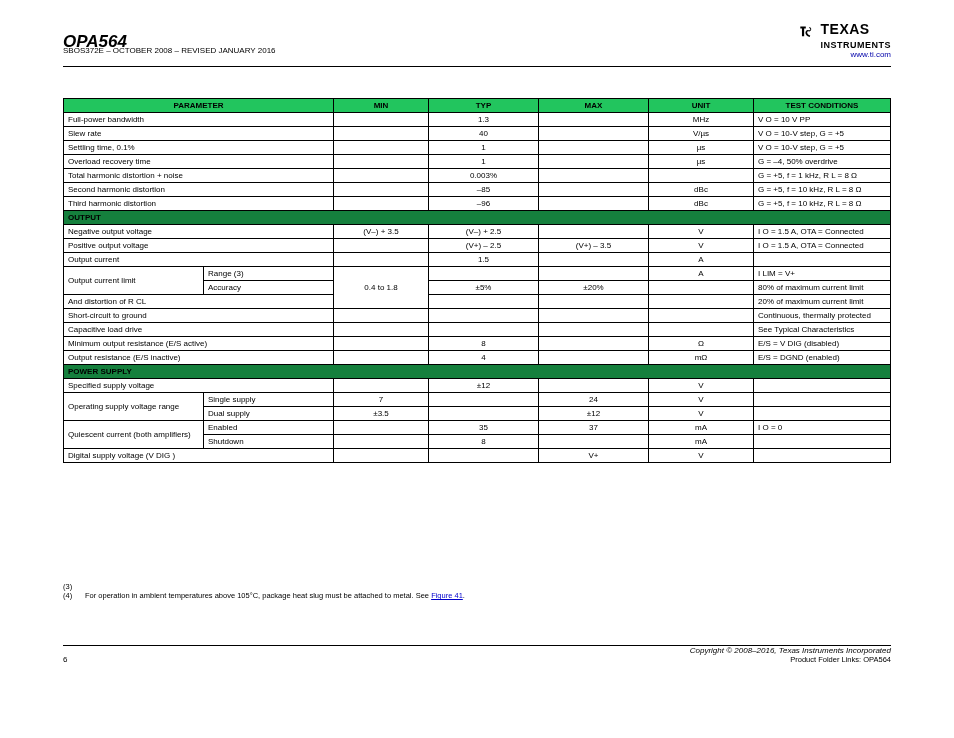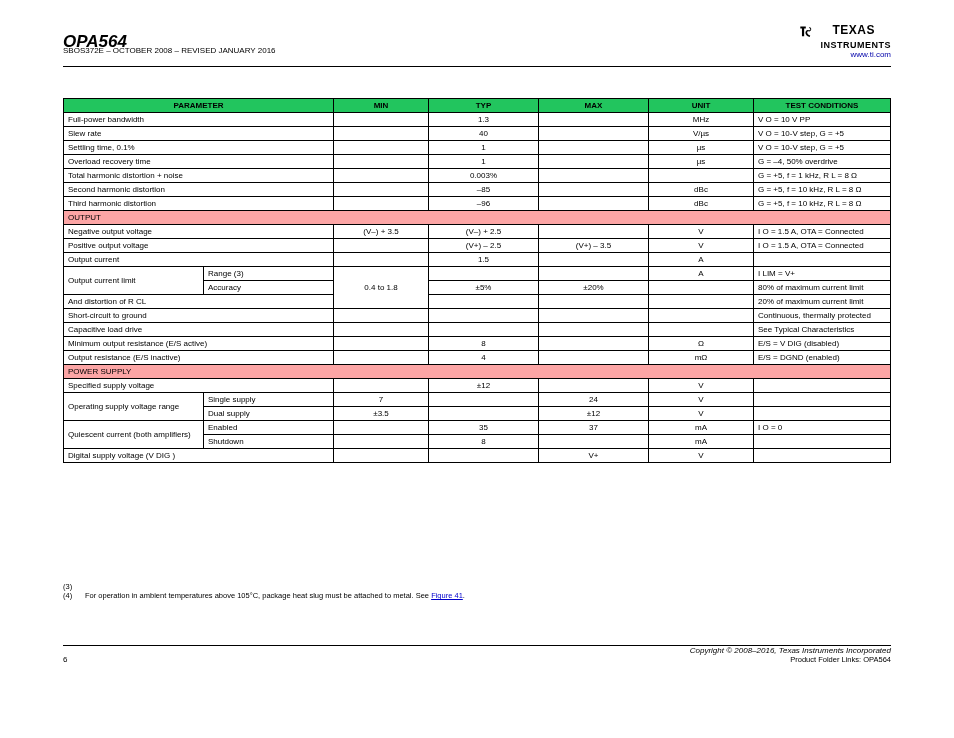--- a/index.html
+++ b/index.html
@@ -37,21 +37,21 @@
     right: 63px;
     display: flex;
     align-items: flex-start;
   }
   .hdr-logo svg { display:block; }
   .logo-text {
     display: inline-block;
     margin-left: 2px;
     line-height: 0.9;
   }
-  .logo-text .t1 { font-size: 12px; font-weight: bold; letter-spacing: 0.5px; margin-left: 12px; }
+  .logo-text .t1 { font-size: 14px; font-weight: bold; letter-spacing: 0.5px; }
   .logo-text .t2 { font-size: 9px; font-weight: bold; letter-spacing: 0.5px; }
   .hdr-link {
     position: absolute;
     top: 50px;
     right: 63px;
     font-size: 8px;
     color: #0000aa;
     text-align: right;
   }
   .hdr-rule {
@@ -97,23 +97,23 @@
   }
   .c-param { width: 270px; text-align: left; }
   .c-min   { width: auto; text-align: center; }
   .c-typ   { width: auto; text-align: center; }
   .c-max   { width: auto; text-align: center; }
   .c-unit  { width: auto; text-align: center; }
   .c-test  { width: auto; text-align: left; }
   .sub-l   { text-align: left; }
   .sub-c   { text-align: center; }
   .sec-row td {
-    font-weight: normal;
+    font-weight: bold;
     text-align: left;
-    background: #fca5a5;
+    background: #15803d;
   }
   .footnotes {
     position: absolute;
     top: 582px;
     left: 63px;
     right: 63px;
     font-size: 7.5px;
     line-height: 1.25;
   }
   .footnotes .fn { display:flex; }

